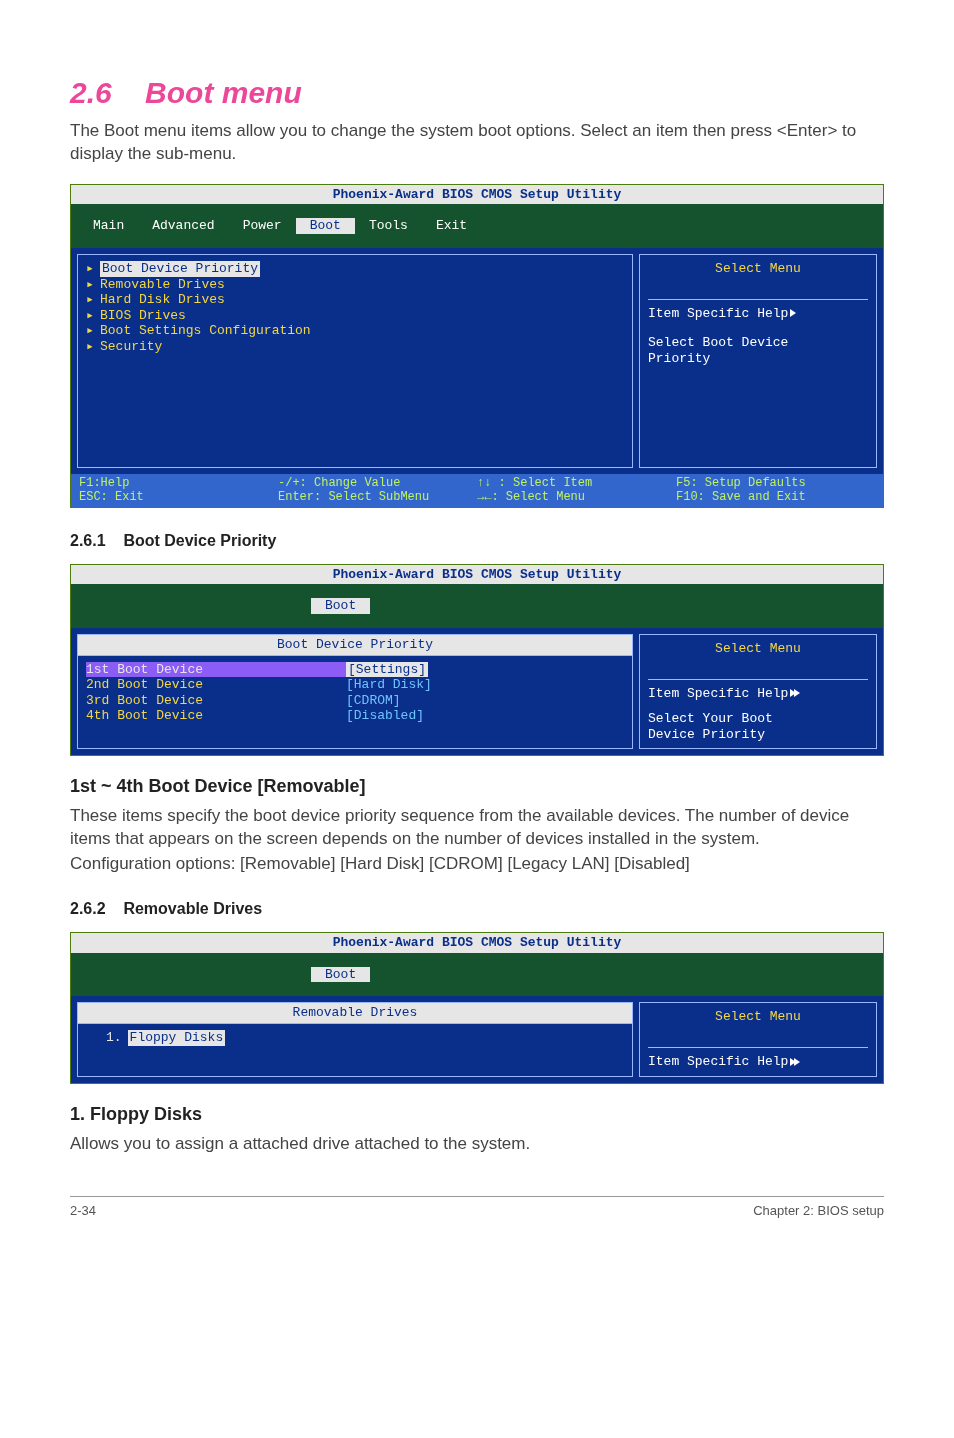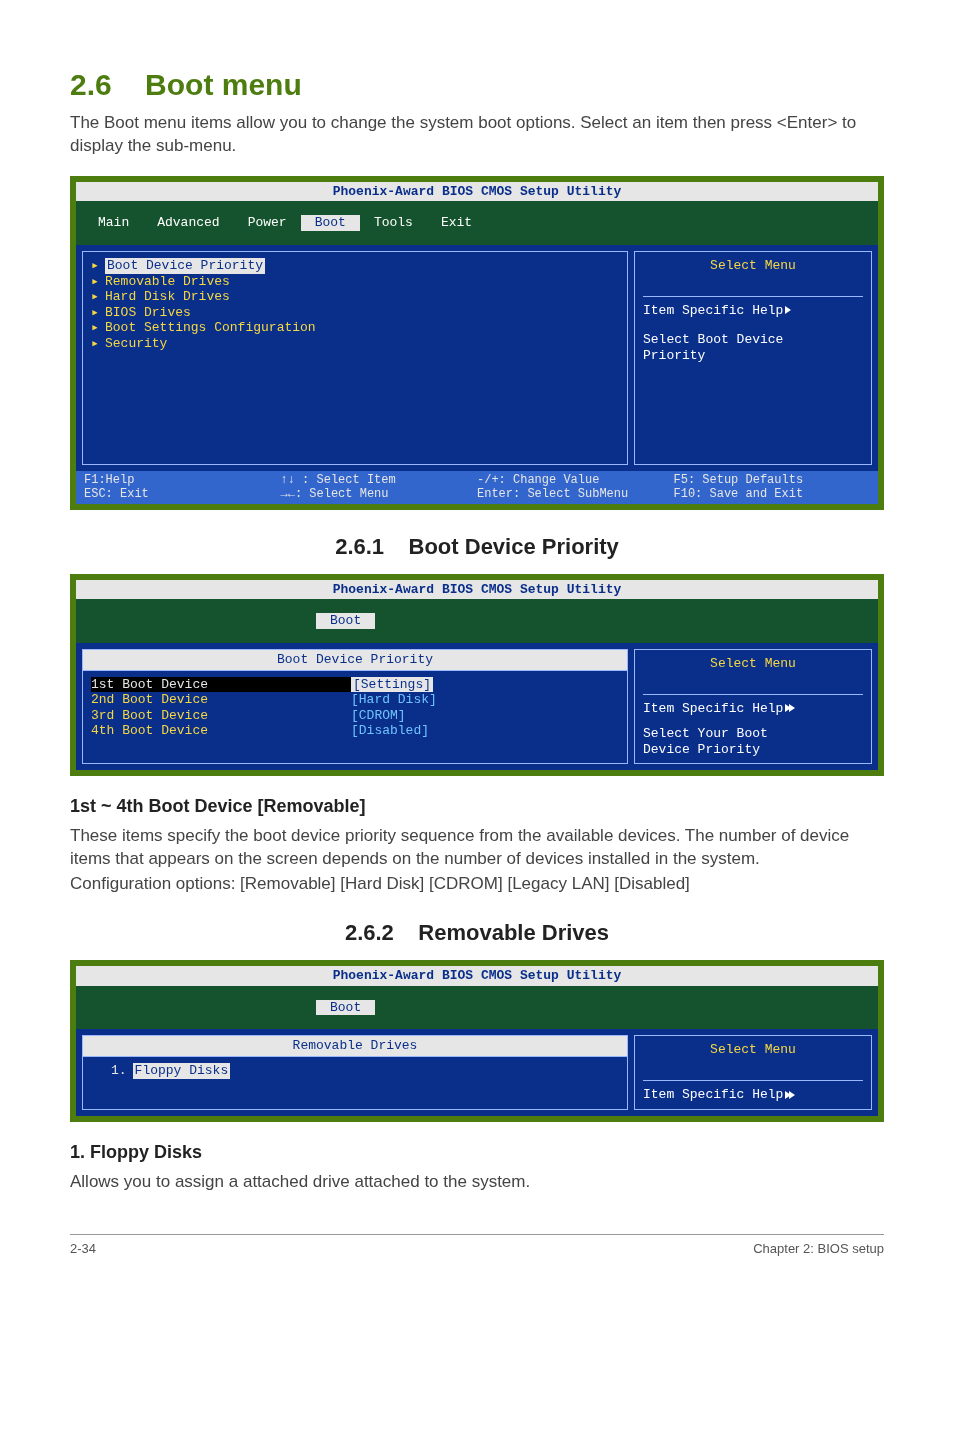--- a/index.html
+++ b/index.html
@@ -9,46 +9,46 @@
     background: #fff;
     color: #333;
     width: 954px;
   }
   .page {
     padding: 60px 70px 40px 70px;
   }
   h1.section-title {
     font-size: 30px;
     font-weight: bold;
-    color: #4d7c0f;
-    margin: 8px 0 10px 0;
+    color: #ec4899;
+    margin: 16px 0 10px 0;
+    font-style: italic;
   }
   .body-text {
     font-size: 17px;
     line-height: 1.35;
     color: #444;
     margin: 8px 0 18px 0;
   }
   h2.sub-title {
-    font-size: 22px;
+    font-size: 16px;
     font-weight: bold;
     color: #222;
     margin: 24px 0 14px 0;
-    text-align: center;
   }
   h3.field-title {
     font-size: 18px;
     font-weight: bold;
     color: #222;
     margin: 20px 0 6px 0;
   }
   
   .bios-box {
     background: #0a2f8a;
-    border: 6px solid #4d7c0f;
+    border: 1px solid #4d7c0f;
     font-family: "Courier New", monospace;
     font-size: 13px;
     color: #fff;
     line-height: 1.2;
   }
   .bios-title {
     background: #e6e6e6;
     color: #0a2f8a;
     text-align: center;
     font-weight: bold;
@@ -129,21 +129,21 @@
     display:inline-block;
     width:0;height:0;
     border-top:4px solid transparent;
     border-bottom:4px solid transparent;
     border-left:6px solid #fff;
     margin-left:-2px;
     vertical-align:middle;
   }
   .bios-footer {
     background: #3366cc;
-    color: #e5e5e5;
+    color: #bef264;
     display: flex;
     padding: 2px 8px;
     font-size: 12px;
   }
   .bios-footer .col {
     flex: 1;
     white-space: pre;
   }
   
   .bios-small .bios-left {
@@ -234,43 +234,43 @@
         <div class="menu-label">Select Menu</div>
         <div class="help-line"><span>Item Specific Help</span><span class="help-arrow"></span></div>
         <div style="height:14px"></div>
         <div class="help-line">Select Boot Device</div>
         <div class="help-line">Priority</div>
       </div>
     </div>
     <div class="bios-footer">
       <div class="col"><span>F1:Help</span>
 <span>ESC: Exit</span></div>
+      <div class="col"><span>-/+: Change Value</span>
+<span>Enter: Select SubMenu</span></div>
       <div class="col"><span>↑↓ : Select Item</span>
 <span>→←: Select Menu</span></div>
-      <div class="col"><span>-/+: Change Value</span>
-<span>Enter: Select SubMenu</span></div>
       <div class="col"><span>F5: Setup Defaults</span>
 <span>F10: Save and Exit</span></div>
     </div>
   </div>
 
   <h2 class="sub-title">
     <span>2.6.1</span>&nbsp;&nbsp;&nbsp;&nbsp;<span>Boot Device Priority</span>
   </h2>
 
   <div class="bios-box bios-small">
     <div class="bios-title">Phoenix-Award BIOS CMOS Setup Utility</div>
     <div class="bios-menubar" style="justify-content:flex-start;padding-left:240px">
       <span class="active">Boot</span>
     </div>
     <div class="bios-body">
       <div class="bios-left">
         <div class="subheader">Boot Device Priority</div>
         <div class="row">
-            <span class="optcol" style="color:#e6e6e6;background:#000000">1st Boot Device</span>
+            <span class="optcol" style="color:#e6e6e6;background:#8b5cf6">1st Boot Device</span>
             <span class="valcol sel">[Settings]</span>
           </div>
         <div class="row">
             <span class="optcol">2nd Boot Device</span>
             <span class="valcol">[Hard Disk]</span>
           </div>
         <div class="row">
             <span class="optcol">3rd Boot Device</span>
             <span class="valcol">[CDROM]</span>
           </div>

